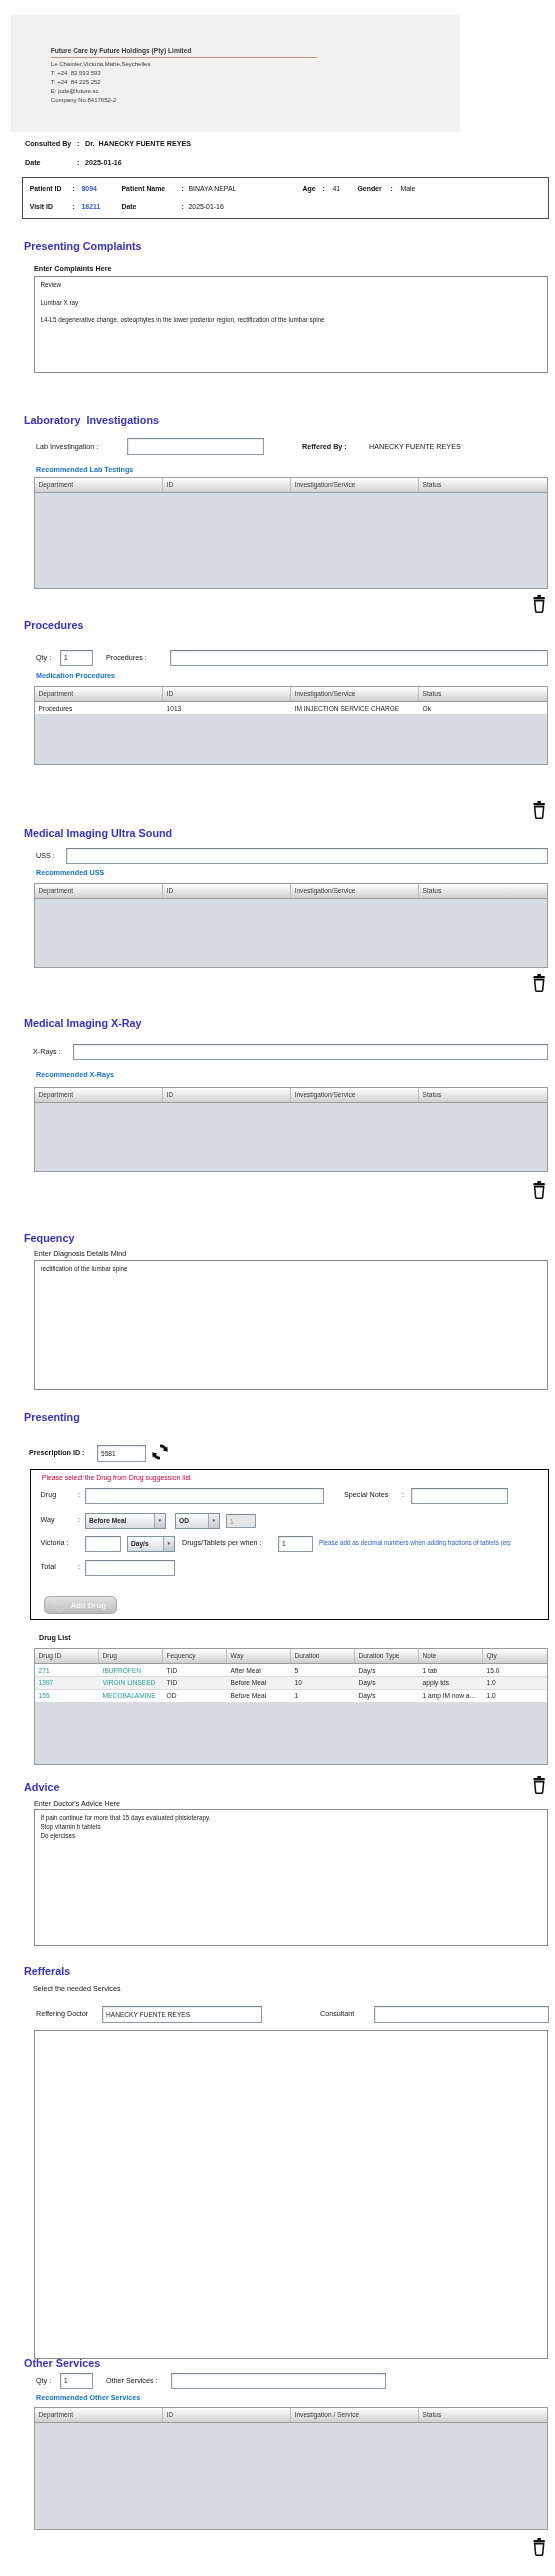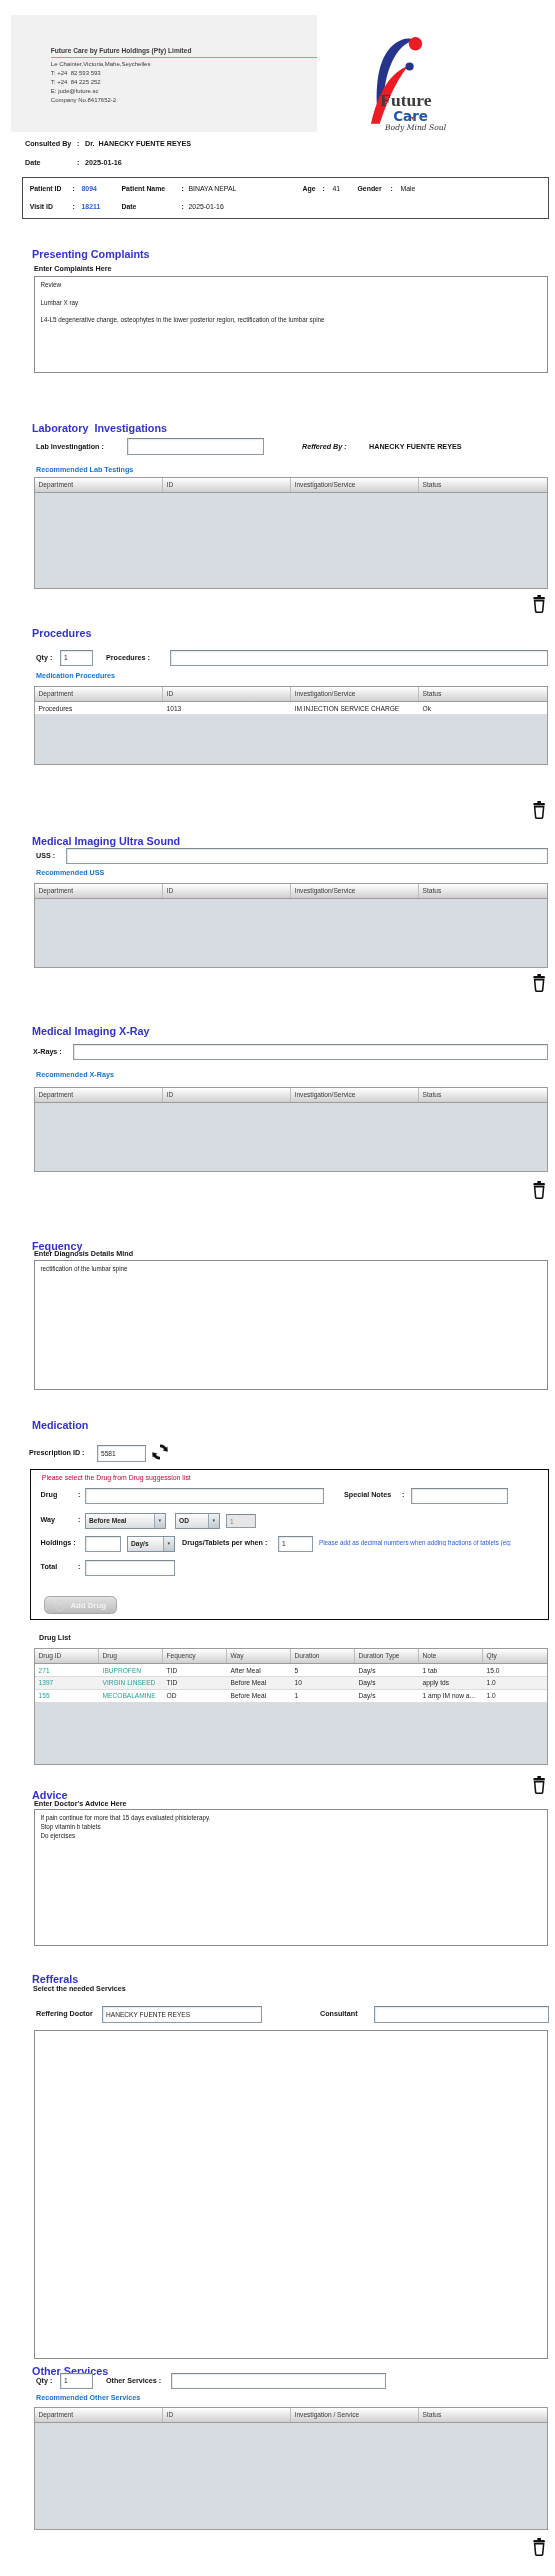--- a/index.html
+++ b/index.html
@@ -5,25 +5,25 @@
   html,body{margin:0;padding:0;background:#fff;}
   body{font-family:"Liberation Sans",sans-serif;}
   #page{position:relative;width:556px;height:2576px;background:#ffffff;overflow:hidden;}
   
   #header{position:absolute;left:10.8px;top:15px;width:449px;height:117px;background:#f1f1f1;overflow:hidden;}
   .company{position:absolute;left:40px;top:32px;font-size:6.6px;font-weight:bold;color:#3a3a3a;white-space:pre;}
   .cunder{position:absolute;left:40px;top:42px;width:266px;border-top:0.6px solid #c98f8f;}
   .cline{position:absolute;left:40px;font-size:6px;color:#3a3a3a;white-space:pre;}
   .logo-panel{position:absolute;left:306px;top:0;width:143px;height:117px;background:#ffffff;}
   
-  h2.sec{position:absolute;left:24px;margin:8px;font-size:10.8px;font-weight:bold;color:#3333cc;white-space:pre;text-align:center;}
+  h2.sec{position:absolute;left:24px;margin:0;font-size:10.8px;font-weight:bold;color:#3333cc;white-space:pre;text-align:center;}
   .sub{position:absolute;left:36px;font-size:7.2px;font-weight:bold;color:#1874cd;white-space:pre;}
-  .lbl{position:absolute;font-size:7.2px;color:#141414;white-space:pre;font-weight:bold;}
+  .lbl{position:absolute;font-size:7.2px;color:#141414;white-space:pre;}
   .lbl.b{font-weight:bold;}
-  .lbl.sb{font-weight:600;font-style:italic;}
+  .lbl.sb{font-weight:600;}
   .inp{position:absolute;box-sizing:border-box;background:#fff;border:0.6px solid #8d9ba6;border-top-color:#7a8893;box-shadow:inset 0.6px 0.6px 1.2px rgba(90,100,110,.25);font:6.6px "Liberation Sans",sans-serif;padding:1.2px 3px;color:#222;}
   .inp.dis{background:#e6e6e6;color:#888;box-shadow:none;}
   .bigbox{position:absolute;box-sizing:border-box;background:#fff;border:0.6px solid #8a8a8a;font-size:6.3px;color:#222;padding:4.2px 5.4px;white-space:pre-wrap;line-height:8.7px;overflow:hidden;}
   
   .tbl{position:absolute;box-sizing:border-box;border:0.6px solid #9b9b9b;background:#d7dbe2;overflow:hidden;}
   .thead{display:flex;height:14.3px;background:linear-gradient(#ffffff,#d0d0d0);border-bottom:0.6px solid #9b9b9b;}
   .th{box-sizing:border-box;padding:3px 3.6px;font-size:6.6px;color:#3a3a3a;border-right:0.6px solid #bdbdbd;overflow:hidden;white-space:nowrap;}
   .th:last-child{border-right:none;}
   .tbody .tr{display:flex;background:#fff;border-bottom:0.6px solid #dcdcdc;}
   .tbody .tr:nth-of-type(even){background:#f2f2f2;}
@@ -55,32 +55,20 @@
 <div id="page">
 
   <div id="header">
     <div class="company">Future Care by Future Holdings (Pty) Limited</div>
     <div class="cunder"></div>
     <div class="cline" style="top:46px">Le Chainter,Victoria,Mahe,Seychelles</div>
     <div class="cline" style="top:55px">T: +24  82 593 593</div>
     <div class="cline" style="top:64px">T: +24  84 225 252</div>
     <div class="cline" style="top:73px">E: jude@future.sc</div>
     <div class="cline" style="top:82px">Company No.8417652-2</div>
-    <div class="logo-panel">
-      <svg style="position:absolute;left:41px;top:0" width="102" height="117" viewBox="0 0 170 200">
-        <path d="M30,152 C28,92 42,54 74,42 C82,39 89,40 93,43 C62,52 43,96 41,152 Z" fill="#27348b"></path>
-        <circle cx="96" cy="49" r="11.5" fill="#ed1c24"></circle>
-        <path d="M20,186 C33,128 56,96 84,87 C73,99 52,132 35,186 Z" fill="#ed1c24"></path>
-        <circle cx="86" cy="88" r="7" fill="#27348b"></circle>
-        <text x="36" y="155" font-family="'Liberation Serif',serif" font-size="30" font-weight="bold" fill="#3c3c3c">Future</text>
-        <text x="58" y="182" font-family="'DejaVu Sans',sans-serif" font-size="23" font-weight="bold" fill="#2457a7">Care</text>
-        <text x="88" y="180" font-size="10" fill="#ed1c24">♥</text>
-        <text x="44" y="197" font-family="'DejaVu Serif',serif" font-style="italic" font-size="13" fill="#333">Body Mind Soul</text>
-      </svg>
-    </div>
   </div>
 
   <span class="lbl b" style="left:25px;top:139px">Consulted By</span>
   <span class="lbl b" style="left:77px;top:139px">:</span>
   <span class="lbl b" style="left:85px;top:139px">Dr.  HANECKY FUENTE REYES</span>
   <span class="lbl b" style="left:25px;top:158px">Date</span>
   <span class="lbl b" style="left:77px;top:158px">:</span>
   <span class="lbl b" style="left:85px;top:158px">2025-01-16</span>
 
   <div id="patientbox">
@@ -196,21 +184,21 @@
   <svg class="trash" style="top:1181px" viewBox="0 0 22 28">
     <rect x="8" y="0" width="6" height="3" rx="1" fill="#111"></rect>
     <rect x="2" y="3" width="18" height="4" rx="1.5" fill="#111"></rect>
     <path d="M4 9 h14 l-1.5 16 a2 2 0 0 1 -2 1.8 h-7 a2 2 0 0 1 -2 -1.8 Z" fill="#fff" stroke="#111" stroke-width="2.4"></path>
   </svg>
 
   <h2 class="sec" style="top:1232px">Fequency</h2>
   <span class="lbl" style="left:34px;top:1249px">Enter Diagnosis Details Mind</span>
   <div class="bigbox" style="left:34px;top:1260px;width:514px;height:130px">rectification of the lumbar spine</div>
 
-  <h2 class="sec" style="top:1411px">Medication</h2>
+  <h2 class="sec" style="top:1411px">Presenting</h2>
   <span class="lbl b" style="left:29px;top:1448px">Prescription ID :</span>
   <input class="inp" style="left: 97px; top: 1445px; width: 49px; height: 16.7px;" value="5581">
   <svg class="refresh" viewBox="0 0 28 28">
     <path d="M14 4.5 a9.5 9.5 0 0 1 9 6.5" stroke="#111" stroke-width="4.5" fill="none"></path>
     <polygon points="26,13.5 18.5,11.5 25.5,5.5" fill="#111"></polygon>
     <path d="M14 23.5 a9.5 9.5 0 0 1 -9 -6.5" stroke="#111" stroke-width="4.5" fill="none"></path>
     <polygon points="2,14.5 9.5,16.5 2.5,22.5" fill="#111"></polygon>
   </svg>
 
   <div id="medbox">
@@ -227,21 +215,21 @@
     <div class="dd" style="left:54px;top:43px;width:81px">
       <span class="ddv">Before Meal</span>
       <span class="ddb">▼</span>
     </div>
     <div class="dd" style="left:144px;top:43px;width:45px">
       <span class="ddv">OD</span>
       <span class="ddb">▼</span>
     </div>
     <input class="inp dis" style="left: 195px; top: 44px; width: 30px; height: 14.3px;" value="1">
 
-    <span class="lbl" style="left:9.6px;top:68px">Holdings :</span>
+    <span class="lbl" style="left:9.6px;top:68px">Victoria :</span>
     <input class="inp" style="left: 54px; top: 66px; width: 36px; height: 15.5px;">
     <div class="dd" style="left:96px;top:66px;width:48px">
       <span class="ddv">Day/s</span>
       <span class="ddb">▼</span>
     </div>
     <span class="lbl" style="left:151px;top:68px">Drugs/Tablets per when :</span>
     <input class="inp" style="left: 247px; top: 66px; width: 35px; height: 15.5px;" value="1">
     <div class="note" style="left:288px;top:69px;width:222px">Please add as decimal numbers when adding fractions of tablets (eg:</div>
 
     <span class="lbl" style="left:9.6px;top:92px">Total</span>

